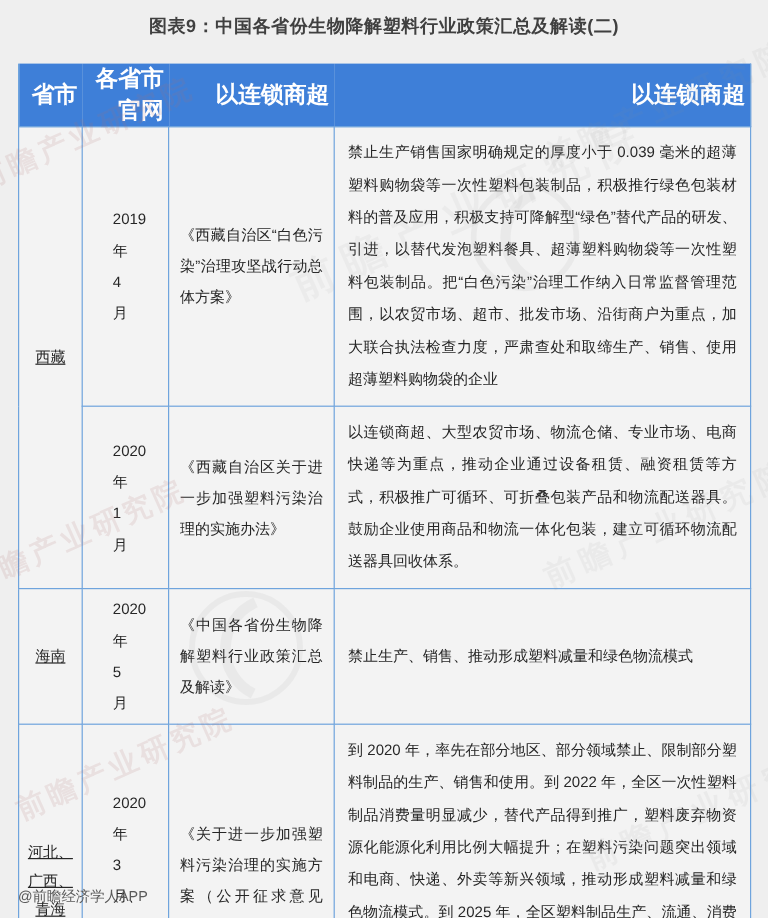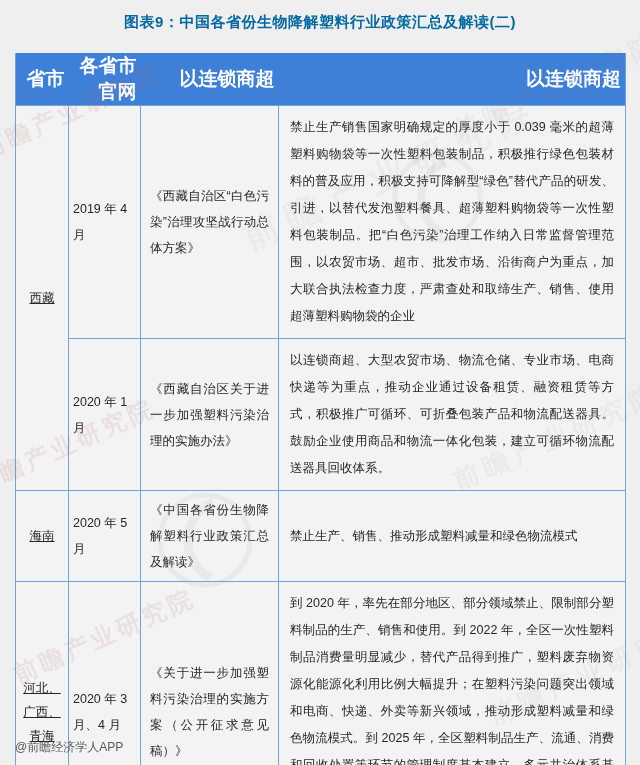--- a/index.html
+++ b/index.html
@@ -3,41 +3,41 @@
 <meta charset="utf-8">
 <style>
   html,body{margin:0;padding:0;}
   body{
     width:640px;height:765px;position:relative;overflow:hidden;
     background:#efefef;color:#262626;
     font-family:"Liberation Sans","DejaVu Sans",sans-serif;
   }
   .title{
     position:absolute;top:13px;left:0;width:640px;text-align:center;
-    font-size:15px;font-weight:bold;color:#0369a1;letter-spacing:0.5px;
+    font-size:15px;font-weight:bold;color:#404040;letter-spacing:0.5px;
   }
   table.policy-table{
     position:absolute;left:15px;top:53px;width:610px;
     border-collapse:collapse;table-layout:fixed;background:#f3f3f3;
     border-left:1px solid #6fa4dd;border-right:1px solid #6fa4dd;
     border-bottom:2px solid #2e74b5;
   }
   table.policy-table th{
     background:#3e7fd8;color:#ffffff;font-size:19px;font-weight:bold;
     height:27px;padding:0 4px;border:none;text-align:right;
   }
   table.policy-table td{
     border:1px solid #6fa4dd;font-size:12.5px;vertical-align:middle;
   }
   .col-province{width:53px;}
   .col-date{width:72px;}
   .col-policy{width:138px;}
   .col-content{width:347px;}
   td.cell-province{text-align:center;line-height:24px;padding:2px 5px;text-decoration:underline;}
-  td.cell-date{padding:4px 4px;line-height:26px;text-align:left;}
+  td.cell-date{padding:4px 25px;line-height:26px;text-align:left;}
   td.cell-policy{padding:6px 9px;line-height:26px;text-align:justify;text-justify:inter-ideograph;}
   td.cell-content{padding:8px 11px;line-height:27px;text-align:justify;text-justify:inter-ideograph;}
   tr.row-1{height:190px;}
   tr.row-2{height:111px;}
   tr.row-3{height:84px;}
   tr.row-4{height:248px;}
   .footer{
     position:absolute;left:15px;right:15px;top:739px;
     display:flex;justify-content:space-between;
     font-size:12px;color:#595959;

